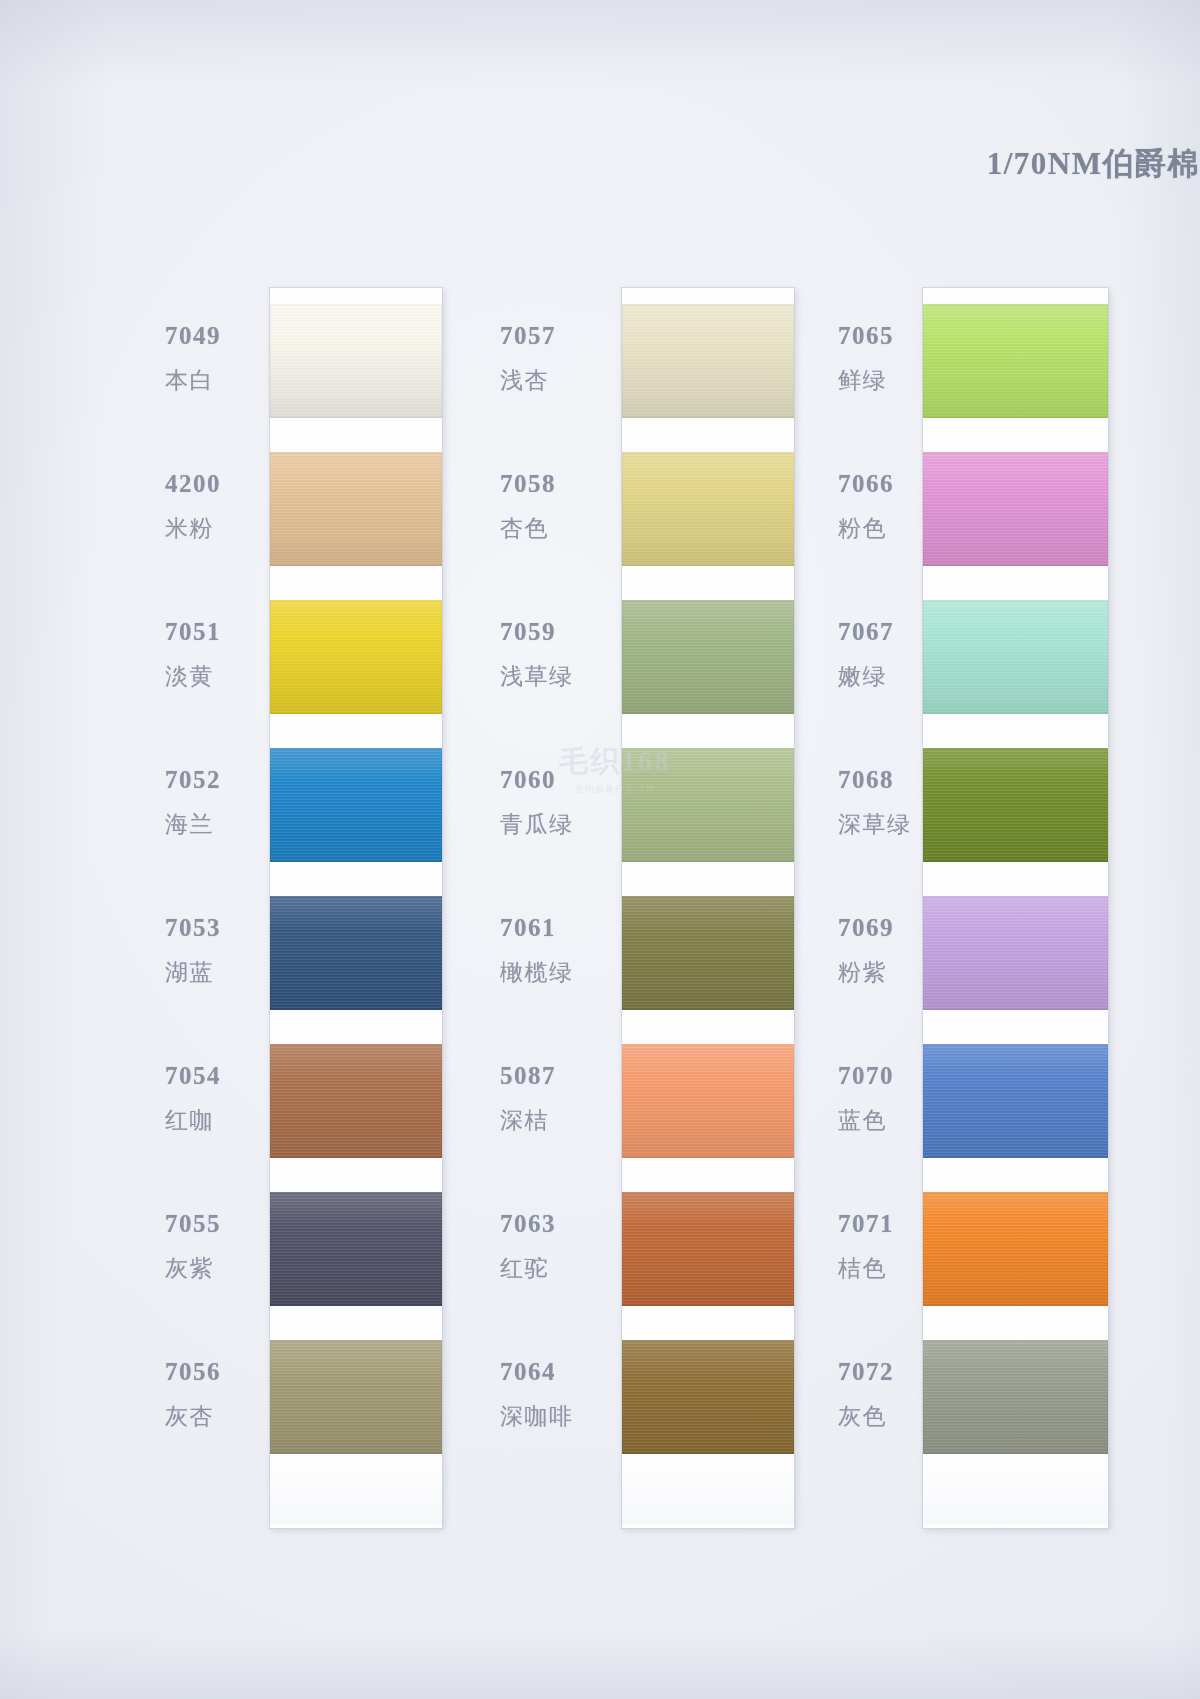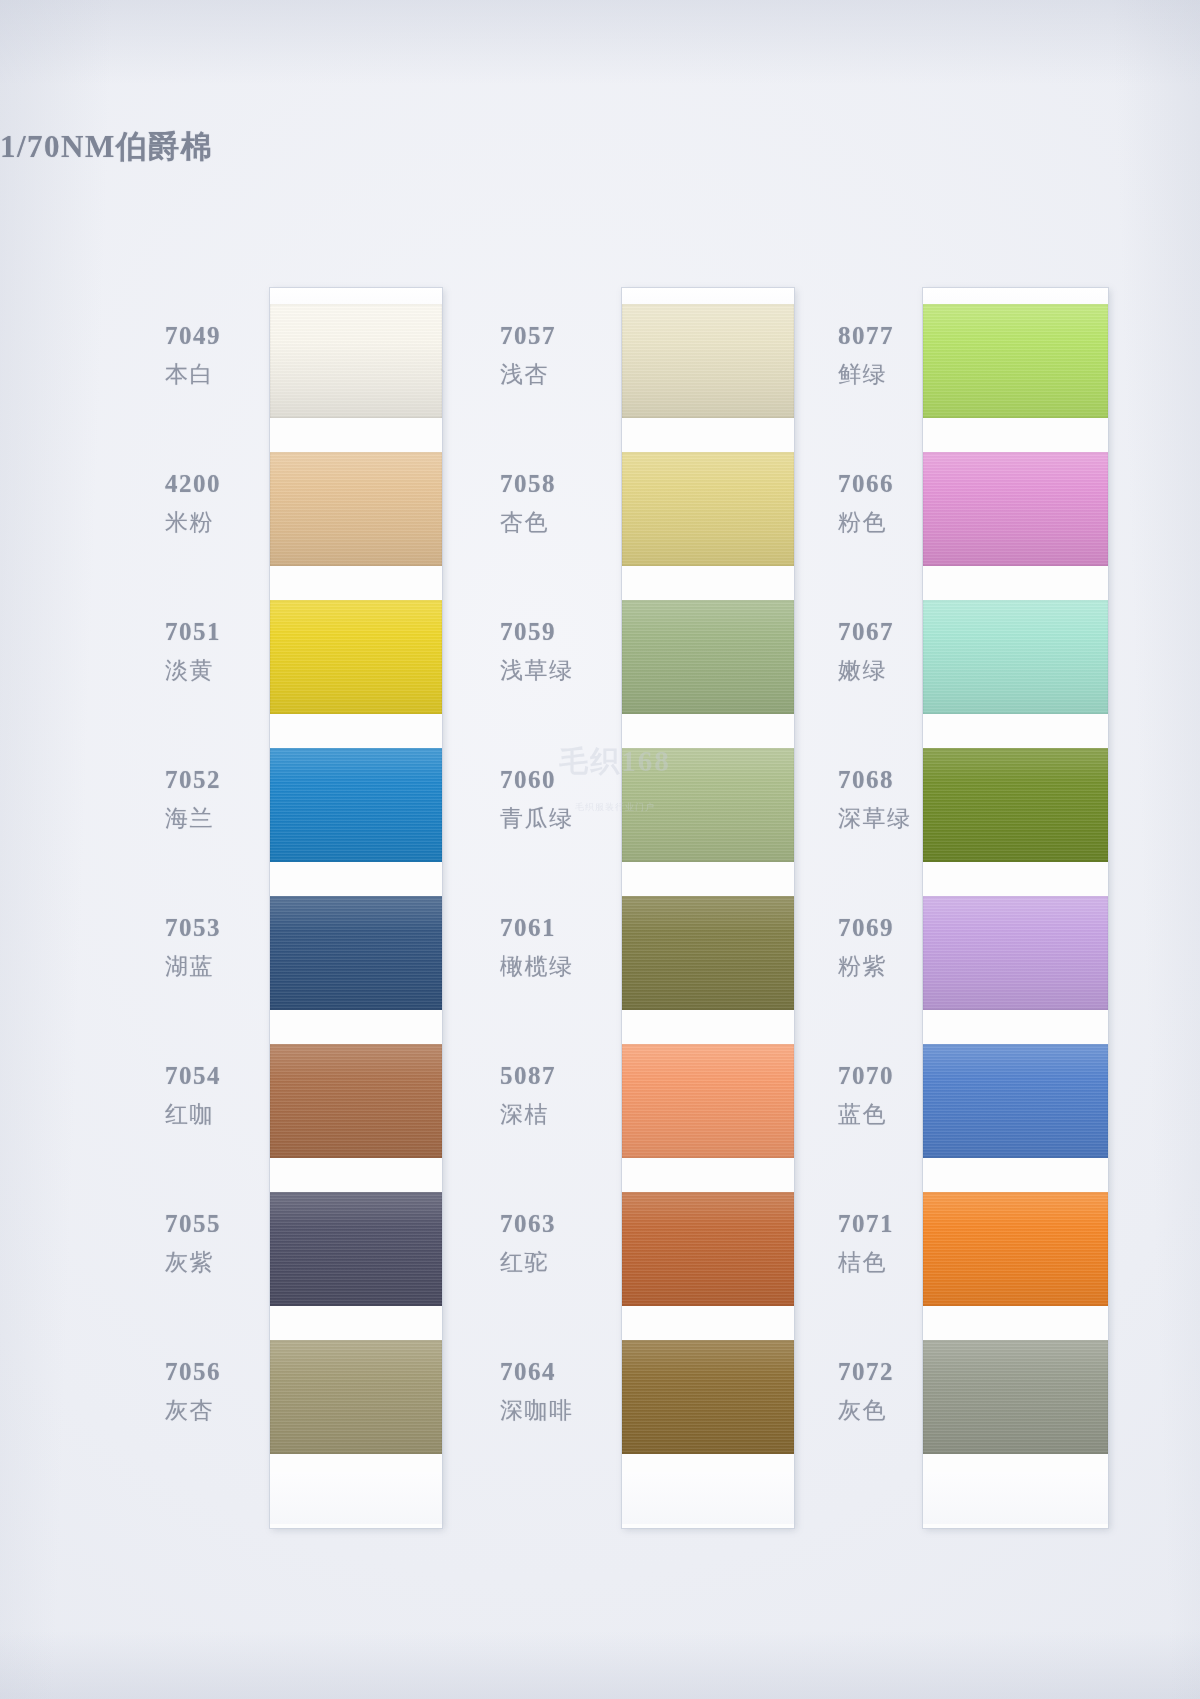--- a/index.html
+++ b/index.html
@@ -29,24 +29,24 @@
       linear-gradient(92deg, rgba(200,205,218,.35) 0%, rgba(255,255,255,0) 9%),
       linear-gradient(268deg, rgba(198,203,216,.30) 0%, rgba(255,255,255,0) 7%),
       linear-gradient(180deg, rgba(190,196,212,.35) 0%, rgba(255,255,255,0) 5%),
       linear-gradient(0deg, rgba(190,196,212,.35) 0%, rgba(255,255,255,0) 4%);
     pointer-events: none;
   }
 
   
   #header {
     position: absolute;
-    top: 128px;
+    top: 145px;
     left: 0;
     width: 100%;
-    text-align: left;
+    text-align: right;
     z-index: 4;
   }
   #title {
     font-size: 31px;
     font-weight: bold;
     letter-spacing: 1.5px;
     color: #7e8596;
     text-shadow: 0 0 1px rgba(120,128,145,.55);
     line-height: 1.25;
   }
@@ -73,21 +73,21 @@
   #wm-main {
     font-size: 29px;
     font-weight: bold;
     color: #c9cedb;
     letter-spacing: 2px;
   }
   #wm-sub {
     font-size: 9px;
     color: #ccd1dd;
     letter-spacing: 1px;
-    margin-top: 19px;
+    margin-top: 1px;
   }
 
   
   .column {
     position: absolute;
     top: 288px;
   }
   #col-1 { left: 165px; }
   #col-2 { left: 500px; }
   #col-3 { left: 838px; }
@@ -141,21 +141,21 @@
     letter-spacing: 1.5px;
     color: #8a91a1;
     line-height: 1.15;
     text-shadow: 0 0 1px rgba(132,140,156,.5);
   }
   .cname {
     font-size: 23px;
     color: #8f95a4;
     letter-spacing: 1.5px;
     line-height: 1.3;
-    margin-top: 9px;
+    margin-top: 15px;
     text-shadow: 0 0 1px rgba(138,146,162,.4);
   }
 
   
   .swatch {
     position: absolute;
     top: 16px;
     height: 114px;
     z-index: 3;
     box-shadow:
@@ -334,21 +334,21 @@
           <div class="swatch" style="background: rgb(138, 106, 46);"></div>
         </div>
         <div class="strip-tail" style="top: 1184px; left: 122px;"></div>
       </div>
   </div>
   <div class="column" id="col-3">
     <div class="col-inner">
         <div class="card-strip"></div>
         <div class="row">
           <div class="label-block">
-            <div class="code">8077</div>
+            <div class="code">7065</div>
             <div class="cname">鲜绿</div>
           </div>
           <div class="swatch" style="background: rgb(181, 227, 99);"></div>
         </div>
         <div class="row">
           <div class="label-block">
             <div class="code">7066</div>
             <div class="cname">粉色</div>
           </div>
           <div class="swatch" style="background: rgb(227, 145, 214);"></div>

